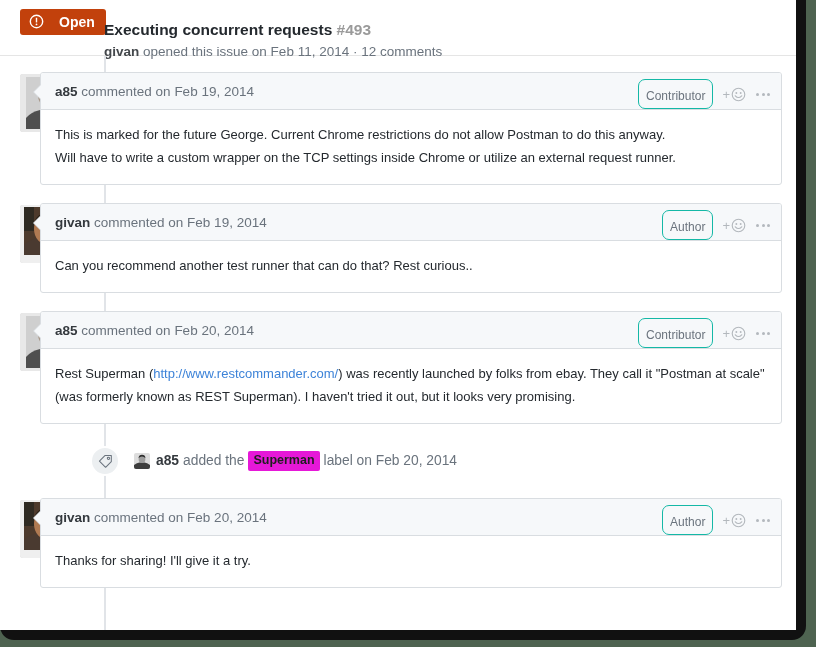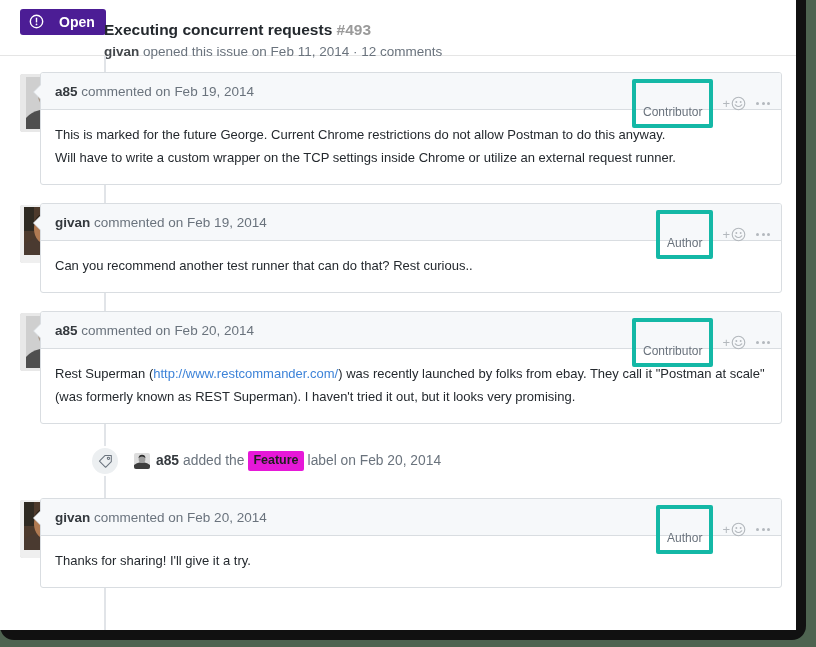--- a/index.html
+++ b/index.html
@@ -139,26 +139,26 @@
   .c-head .when { color: #6a737d; }
 
   .c-actions {
     position: absolute;
     right: 10px; top: 6px;
     display: flex;
     align-items: center;
     gap: 9px;
   }
   .role-badge {
-    border: 4px solid #14b8a6;
-    border-radius: 2px;
+    border: 1px solid #14b8a6;
+    border-radius: 7px;
     color: #6a737d;
     font-size: 12px;
     line-height: 1;
-    padding: 23px 7px 6px 7px;
+    padding: 10px 7px 6px 7px;
     background: transparent;
   }
   .reaction-btn {
     display: inline-flex;
     align-items: center;
     color: #b3b8bd;
     font-size: 13px;
     line-height: 1;
   }
   .reaction-btn .plus { margin-right: 1px; font-size: 13px; }
@@ -230,21 +230,21 @@
     line-height: 17px;
   }
 </style>
 </head>
 <body style="background: rgb(78, 99, 80);">
 
 <div id="frame" style="background: rgb(17, 17, 17);">
 <div id="page">
 
   <div id="issue-header">
-    <div id="state-badge" style="background: #4c1d95; gap: 15px;">
+    <div id="state-badge" style="background: #c2410c; gap: 15px;">
       <span class="ic">
         <svg viewBox="0 0 16 16" width="15" height="15">
           <circle cx="8" cy="8" r="6.6" fill="none" stroke="#ffffff" stroke-width="1.5"></circle>
           <rect x="7.25" y="4" width="1.5" height="5" fill="#ffffff"></rect>
           <circle cx="8" cy="11.1" r="0.95" fill="#ffffff"></circle>
         </svg>
       </span>
       <span>Open</span>
     </div>
 
@@ -410,21 +410,21 @@
         <span class="mini-avatar">
           <svg viewBox="0 0 16 16">
             <rect width="16" height="16" fill="#dddddd"></rect>
             <path d="M0 16 L0 12 Q3 10 5.5 9.6 L10.5 9.6 Q13 10 16 12 L16 16 Z" fill="#3d3d3d"></path>
             <ellipse cx="8" cy="6" rx="3.4" ry="4" fill="#9d9d9d"></ellipse>
             <path d="M4.5 5 Q5 1.8 8 1.8 Q11 1.8 11.5 5 Q10 3.4 8 3.4 Q6 3.4 4.5 5 Z" fill="#2e2e2e"></path>
           </svg>
         </span>
         <span class="who">a85</span>
         <span>added the</span>
-        <span class="label-chip" style="background: rgb(230, 24, 216); color: rgb(31, 31, 31);">Feature</span>
+        <span class="label-chip" style="background: rgb(230, 24, 216); color: rgb(31, 31, 31);">Superman</span>
         <span>label on Feb 20, 2014</span>
       </div>
     </div>
 
     <div class="tl-item">
       <div class="avatar">
         <svg viewBox="0 0 58 58">
           <rect width="58" height="58" fill="#efefef"></rect>
           <rect x="4" y="2" width="50" height="48" fill="#4d3a2c"></rect>
           <rect x="40" y="2" width="14" height="26" fill="#6d7a4a"></rect>

